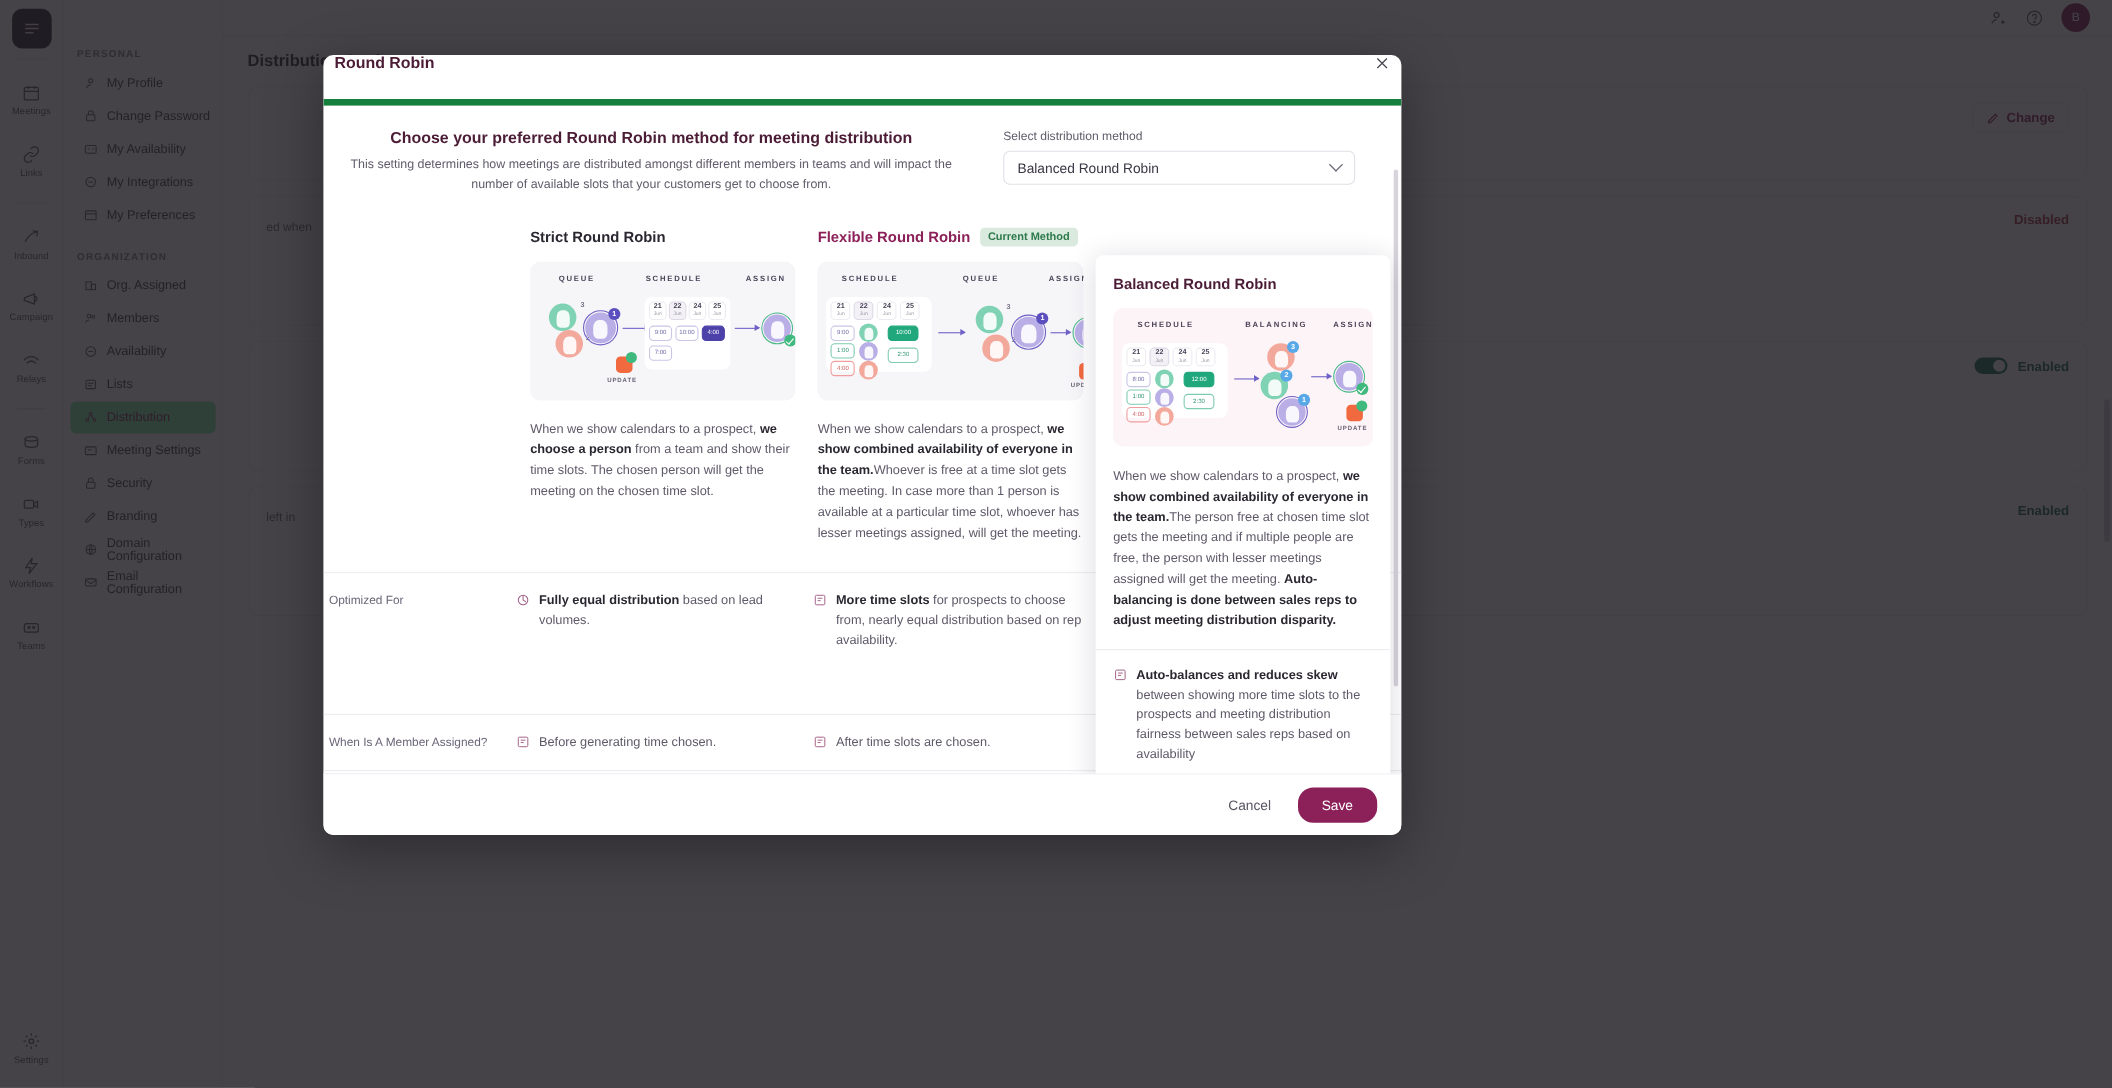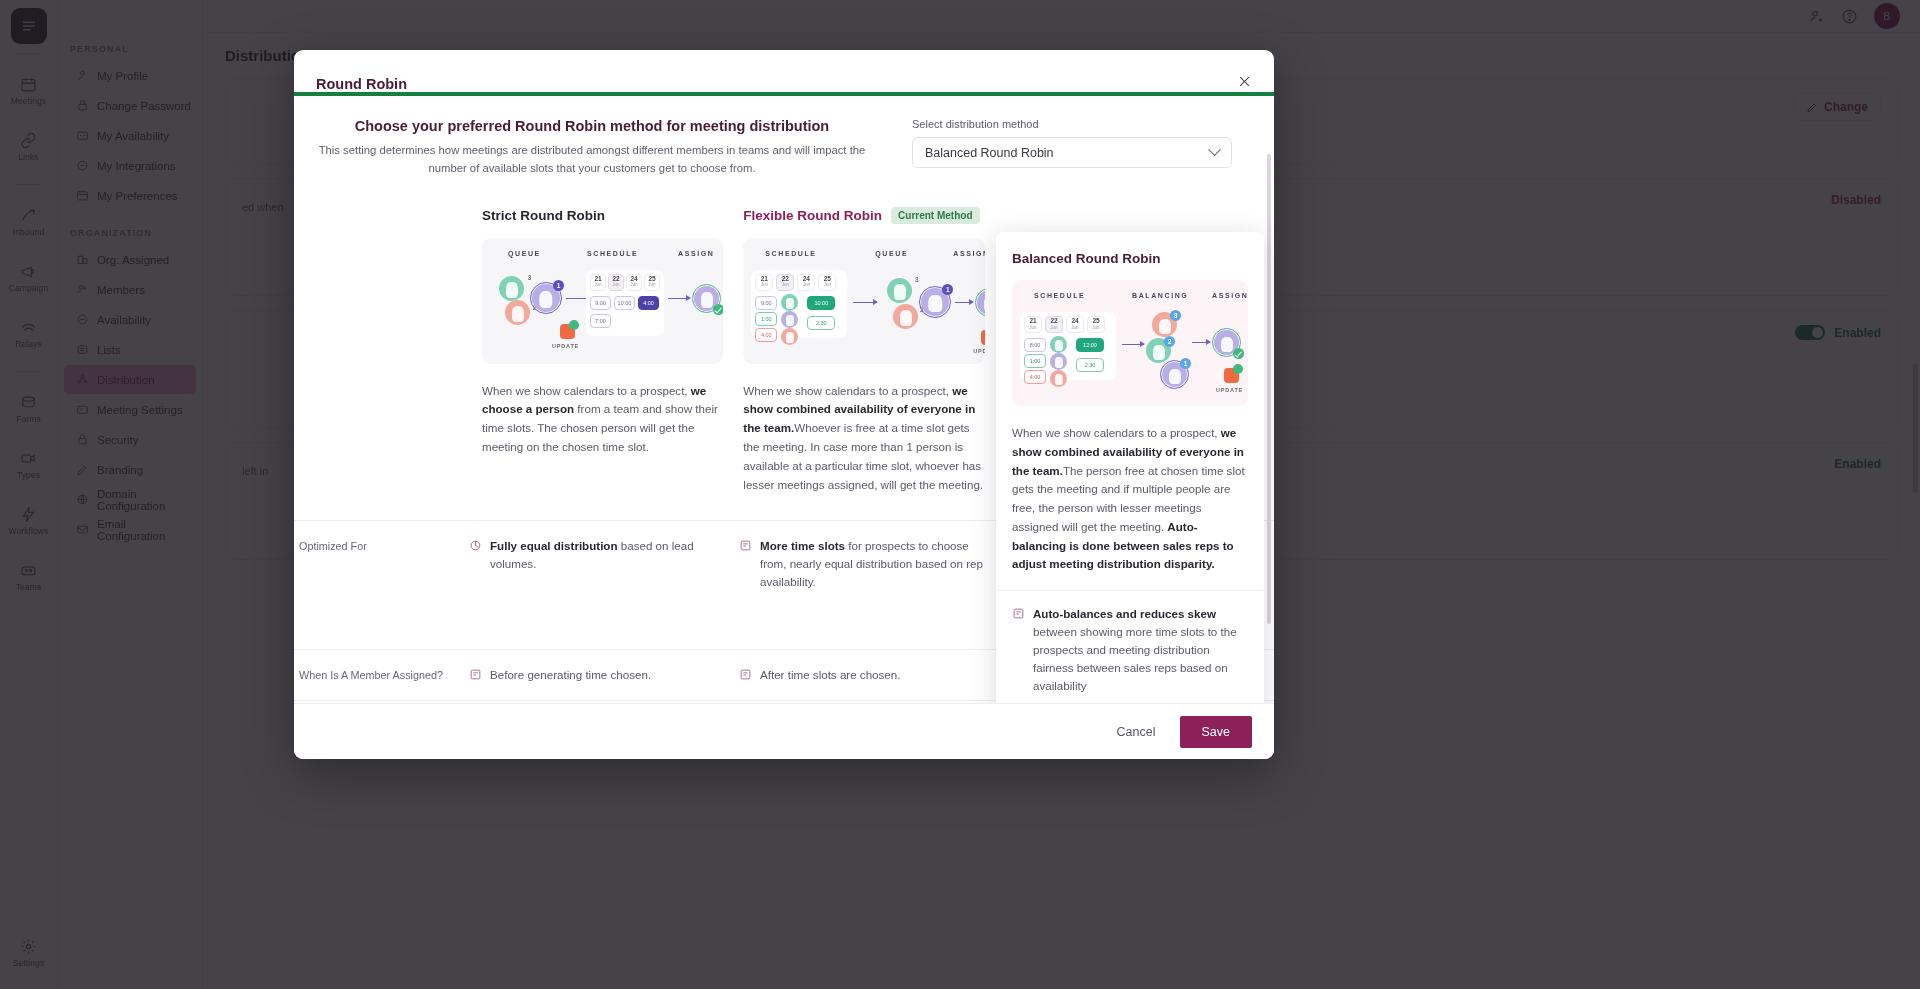--- a/index.html
+++ b/index.html
@@ -37,21 +37,21 @@
     background:#fbfbfc; border-right:1px solid #ececf0; padding-top:36px;
   }
   .nav-group-title{
     font-size:9px;font-weight:700;letter-spacing:1.1px;color:#84808d;
     padding:8px 0 6px 12px;
   }
   .nav-item{
     display:flex;align-items:center;gap:8px;height:29px;padding-left:12px;
     font-size:11.5px;color:#443f4c;border-radius:5px;margin:1px 6px;
   }
-  .nav-item.active{background:#f9a8d4;color:#8c2159;}
+  .nav-item.active{background:#86efac;color:#8c2159;}
   .nav-ic{width:13px;height:13px;flex:0 0 13px;opacity:.85;}
 
   
   .topbar{
     position:absolute;left:203px;top:0;right:0;height:33px;background:#fff;
     border-bottom:1px solid #ececf0;display:flex;align-items:center;
     justify-content:flex-end;gap:16px;padding-right:20px;
   }
   .avatar{
     width:26px;height:26px;border-radius:50%;background:#7e1d4f;color:#fff;
@@ -89,22 +89,22 @@
   
   #dim{position:absolute;inset:0;background:rgba(28,26,32,.82);}
 
   
   #modal{
     position:absolute; left:294px; top:50px; width:980px; height:709px;
     background:#fff; border-radius:9px; box-shadow:0 14px 50px rgba(0,0,0,.35);
     display:flex; flex-direction:column; overflow:hidden;
   }
   .m-head{
-    height:46px;flex:0 0 46px;display:flex;align-items:flex-end;
-    justify-content:space-between;padding:0 22px;border-bottom:4px solid #15803d;
+    height:46px;flex:0 0 46px;display:flex;align-items:flex-start;
+    justify-content:space-between;padding:0 10px;border-bottom:6px solid #15803d;
   }
   .m-title{font-size:14.5px;font-weight:700;color:#4b1c36;}
   .m-close{font-size:17px;color:#4a4550;line-height:1;}
   .m-body{flex:1;overflow:hidden;position:relative;padding:0;}
   .m-scroll{position:absolute;inset:0;overflow:hidden;}
 
   .intro{display:flex;padding:22px 18px 0 18px;}
   .intro-l{flex:1;max-width:560px;text-align:center;}
   .intro-h{font-size:14.5px;font-weight:700;color:#4b1c36;}
   .intro-p{font-size:11.3px;color:#615c6b;line-height:1.62;margin-top:7px;}
@@ -222,21 +222,21 @@
   #hl-panel .col-h .t{color:#4b1c36;}
   .hl-sep{height:1px;background:#ededf1;margin:0 -16px;}
   .hl-row{padding:14px 0;}
 
   .m-foot{
     height:56px;flex:0 0 56px;display:flex;align-items:center;justify-content:flex-end;
     gap:10px;padding:0 22px;border-top:1px solid #f0eef2;background:#fff;
   }
   .btn-cancel{font-size:12.5px;color:#5a5463;padding:8px 14px;}
   .btn-save{
-    font-size:12.5px;color:#fff;background:#8c2159;border-radius:2px;padding:9px 22px;font-weight:400;
+    font-size:12.5px;color:#fff;background:#8c2159;border-radius:14px;padding:9px 22px;font-weight:400;
   }
   .mscroll-thumb{position:absolute;right:3px;top:58px;width:4px;height:470px;border-radius:2px;background:#d7d4dc;}
   .pagescroll{position:absolute;right:2px;top:330px;width:5px;height:130px;border-radius:3px;background:#cfccd6;}
 </style>
 </head>
 <body>
 
 <div id="app-bg">
 
   <div class="rail">

